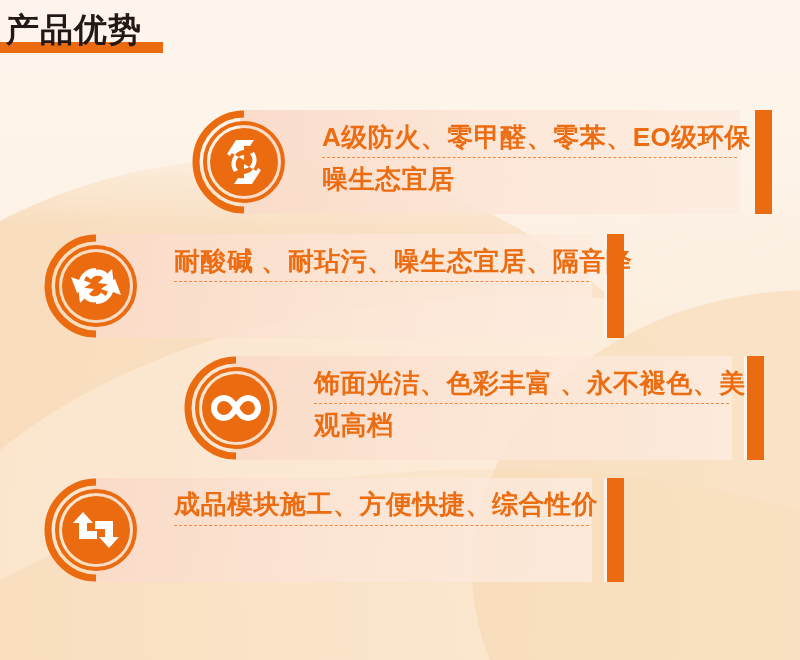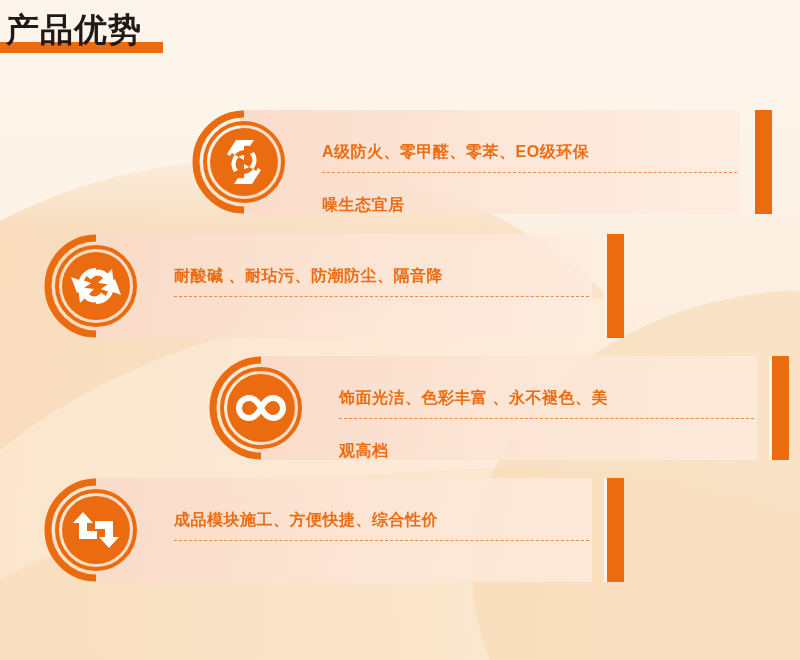--- a/index.html
+++ b/index.html
@@ -89,21 +89,21 @@
     white-space: nowrap;
   }
 
   
   .row {
     position: absolute;
     height: 112px;
   }
   .row.r1 { left: 190px; top: 106px; width: 590px; }
   .row.r2 { left: 42px;  top: 230px; width: 590px; }
-  .row.r3 { left: 207px; top: 352px; width: 590px; }
+  .row.r3 { left: 182px; top: 352px; width: 590px; }
   .row.r4 { left: 42px;  top: 474px; width: 590px; font-family: Liberation Serif, serif; }
 
   .panel {
     position: absolute;
     left: 50px; top: 4px;
     width: 500px; height: 104px;
     background: linear-gradient(100deg, rgba(250,218,200,.92) 0%, rgba(252,228,212,.88) 45%, rgba(253,236,224,.8) 100%);
   }
   .panel-bar {
     position: absolute;
@@ -113,27 +113,26 @@
     background: #ea6b10;
     box-shadow: -3px 0 0 0 #fdf3e9;
   }
 
   .text-block {
     position: absolute;
     left: 132px; top: 14px;
     width: 420px;
   }
   .line {
-    font-size: 16px;
+    font-size: 26px;
     font-weight: bold;
     color: #ec6c12;
     line-height: 34px;
     letter-spacing: .5px;
     white-space: nowrap;
-    margin-top: 15px;
   }
   .dash {
     width: 415px;
     height: 0;
     border-top: 1px dashed #ef8840;
     margin: 3px 0 4px 0;
   }
 
   
   .icon {
@@ -197,21 +196,21 @@
           <path d="M54 72 a18 18 0 0 0 17 -12 l8 3 l-6 -16 l-14 10 l7 2.5 a12 12 0 0 1 -12 8.5 z"></path>
           <path d="M37 48 a18 18 0 0 1 17 -12 l0 -6 l-14 9 l14 9 l0 -6 a12 12 0 0 0 -11 7 z" opacity="0"></path>
         </g>
         <g fill="#ffffff">
           <path d="M44.5 44 a13.5 13.5 0 0 1 21 -2.5 l4.5 -4.5 l2 16 l-16 -2 l5 -5 a7.5 7.5 0 0 0 -12 1.5 z"></path>
           <path d="M63.5 64 a13.5 13.5 0 0 1 -21 2.5 l-4.5 4.5 l-2 -16 l16 2 l-5 5 a7.5 7.5 0 0 0 12 -1.5 z"></path>
         </g>
       </svg>
     </div>
     <div class="text-block">
-      <div class="line">耐酸碱 、耐玷污、防潮防尘、隔音降</div>
+      <div class="line">耐酸碱 、耐玷污、噪生态宜居、隔音降</div>
       <div class="dash"></div>
     </div>
   </div>
 
   <div class="row r3">
     <div class="panel"></div>
     <div class="panel-bar"></div>
     <div class="icon">
       <svg width="108" height="108" viewBox="0 0 108 108">
         <path d="M54 6 A48 48 0 1 0 54 102" fill="none" stroke="#ea6b10" stroke-width="7"></path>

